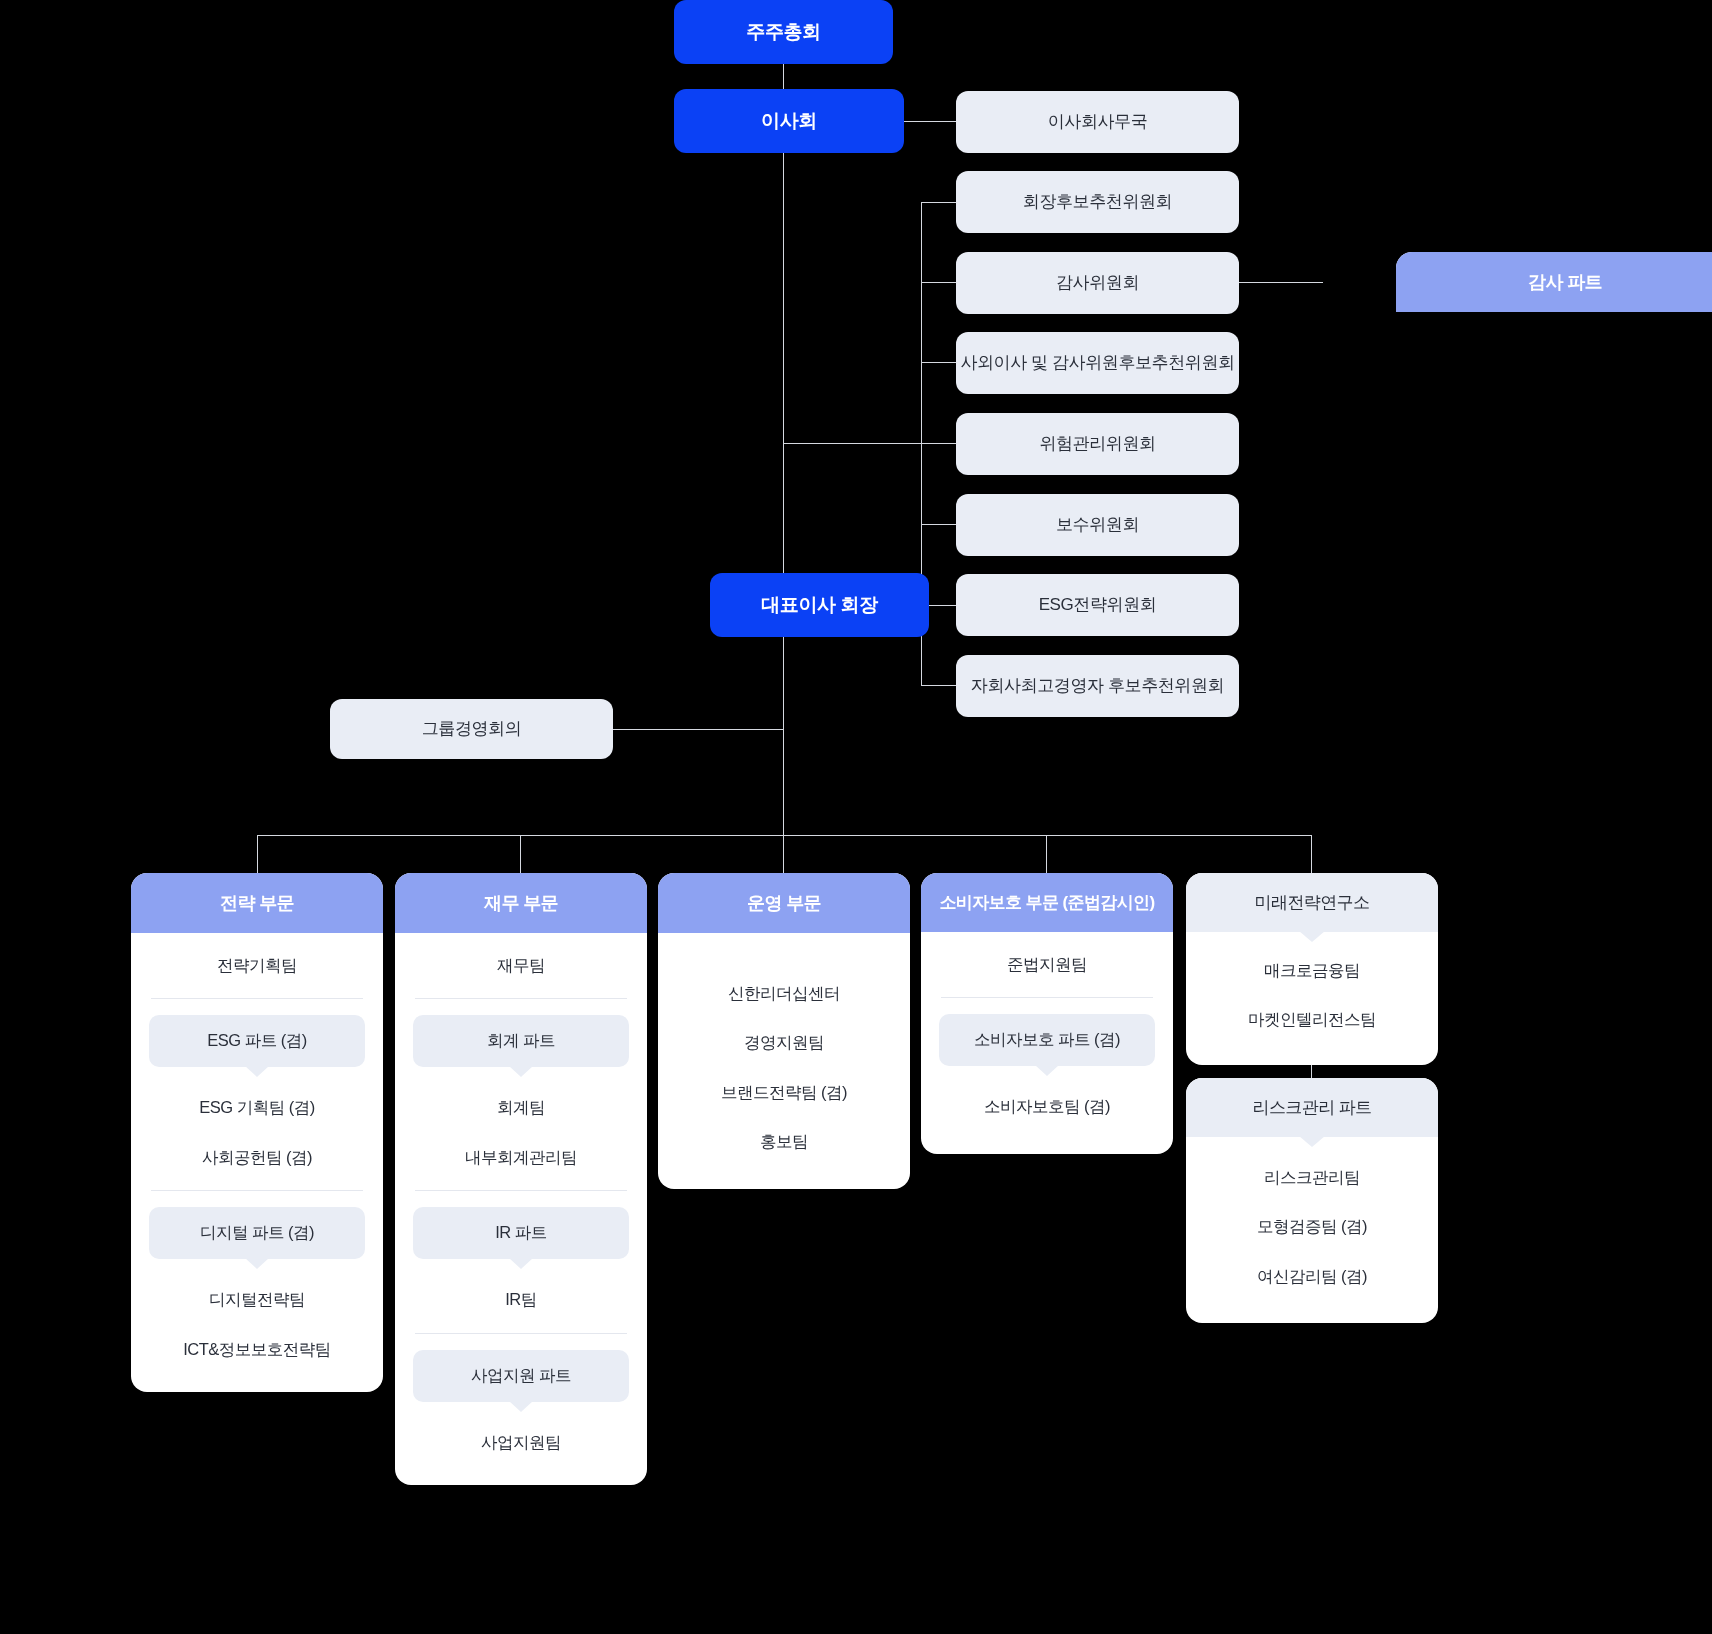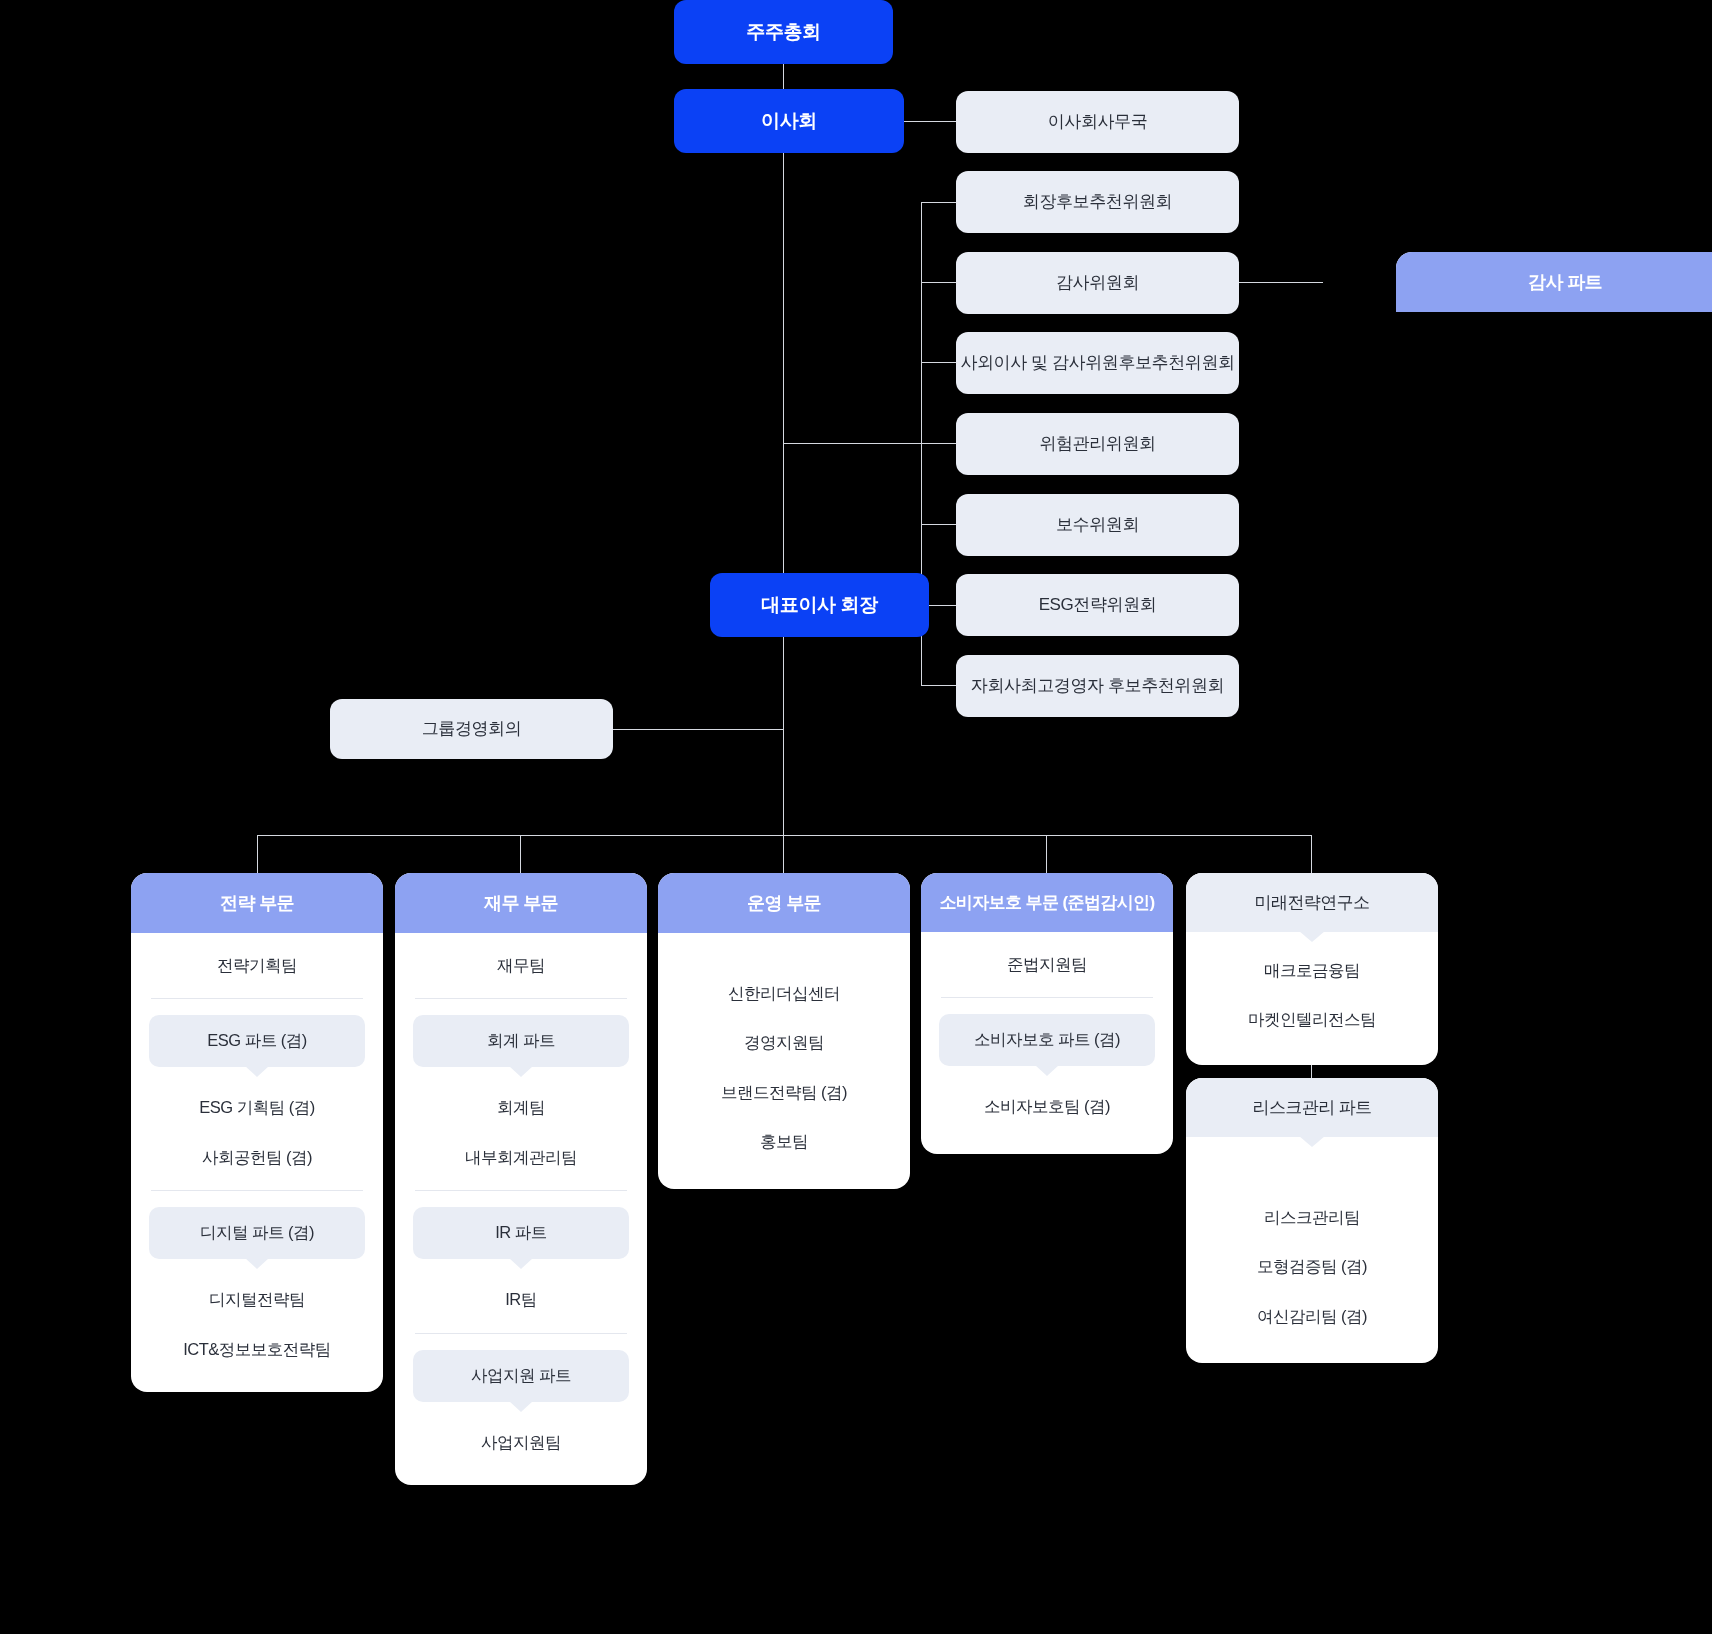--- a/index.html
+++ b/index.html
@@ -288,21 +288,21 @@
   </div>
 
   <div class="card" style="left:1186px; top:873px; width:252px;">
     <div class="card-head neutral">미래전략연구소</div>
     <div class="card-body" style="padding-top:14px; padding-bottom:20px;">
       <div class="team">매크로금융팀</div>
       <div class="team">마켓인텔리전스팀</div>
     </div>
   </div>
 
-  <div class="card" style="left:1186px; top:1078px; width:252px;gap:40px;">
+  <div class="card" style="left:1186px; top:1078px; width:252px;">
     <div class="card-head neutral">리스크관리 파트</div>
     <div class="card-body" style="padding-top:16px; padding-bottom:22px;">
       <div class="team">리스크관리팀</div>
       <div class="team">모형검증팀 (겸)</div>
       <div class="team">여신감리팀 (겸)</div>
     </div>
   </div>
 
 </div>
 

